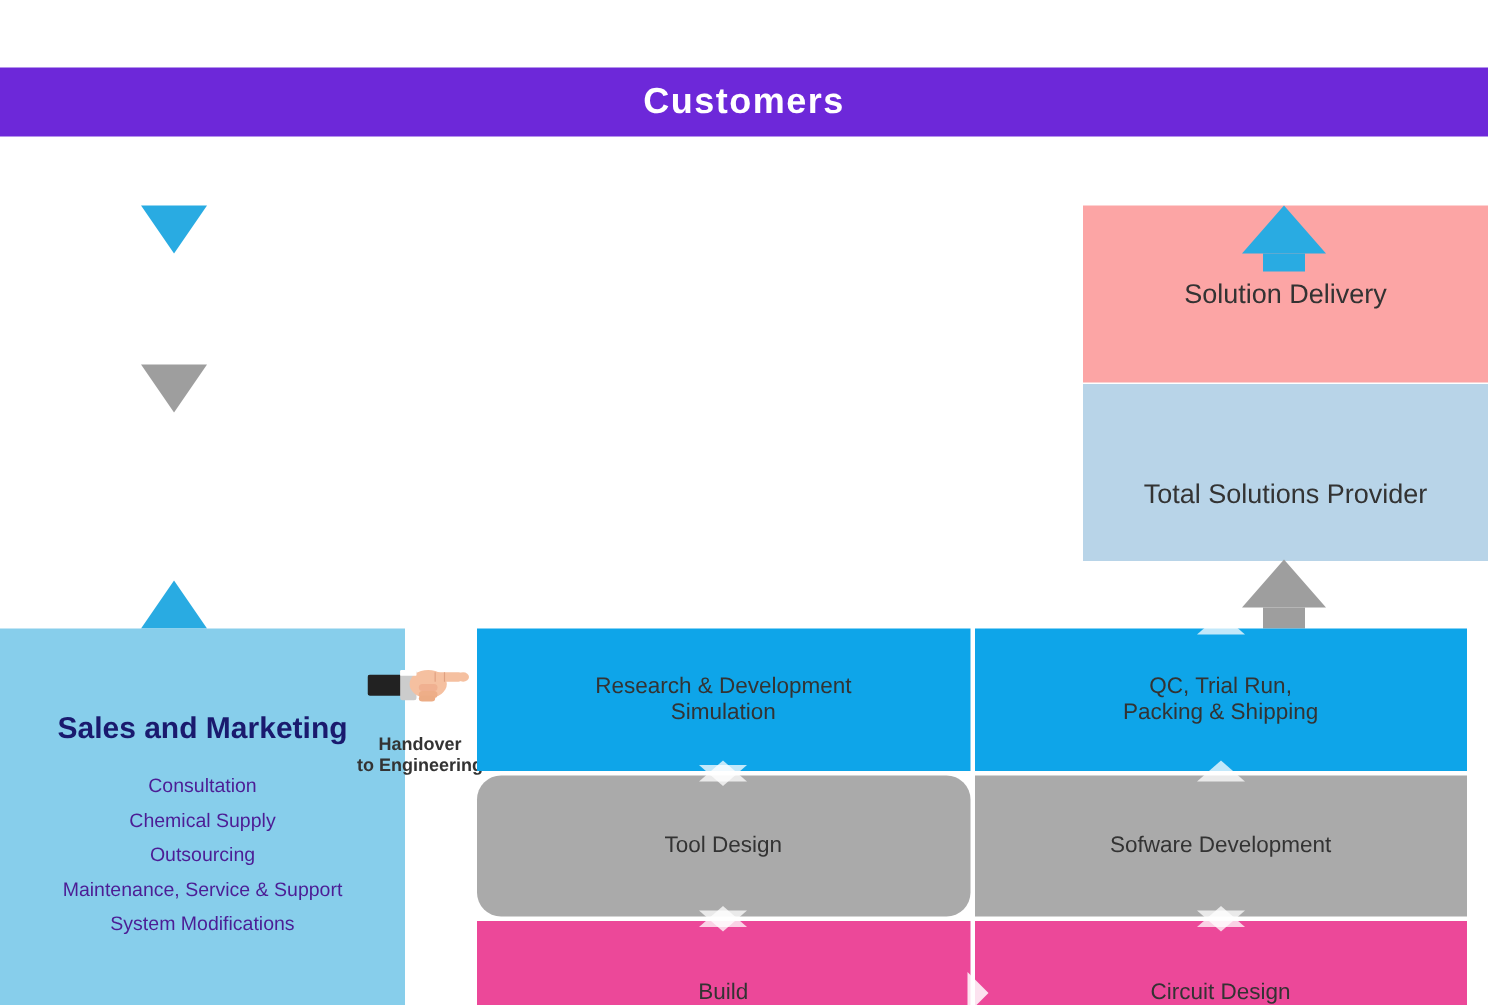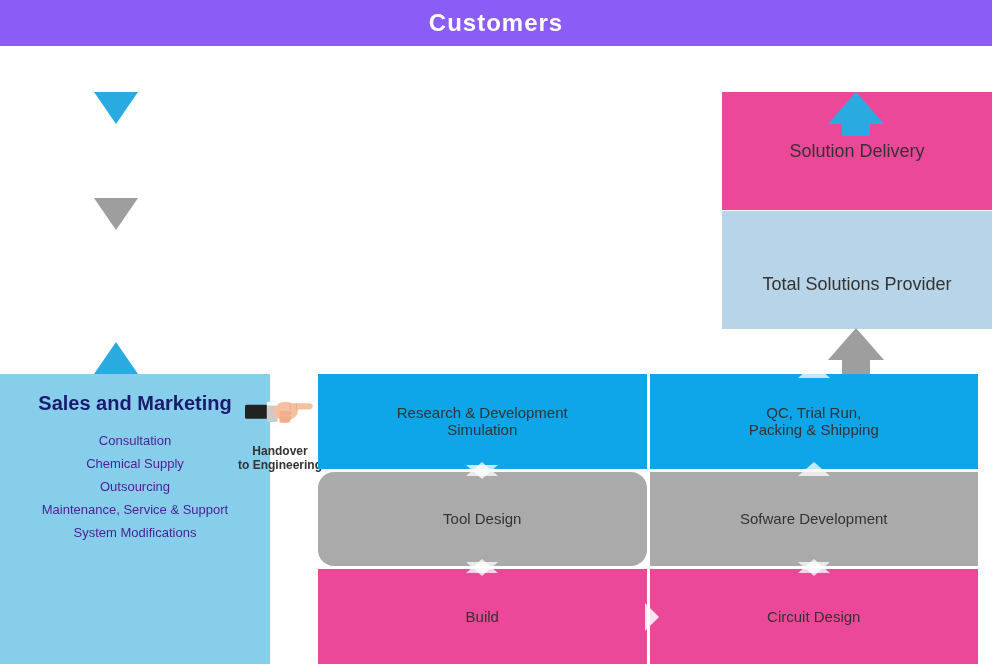--- a/index.html
+++ b/index.html
@@ -8,25 +8,26 @@
       height: 670px;
       background: #fff;
       font-family: Arial, sans-serif;
       overflow: hidden;
       position: relative;
     }
 
     
     .customers-bar {
       width: 100%;
-      background: #8b5cf6;
+      background: #6d28d9;
       height: 46px;
       display: flex;
       align-items: center;
       justify-content: center;
+      margin-top: 45px;
     }
     .customers-bar span {
       color: #fff;
       font-size: 24px;
       font-weight: bold;
       letter-spacing: 1px;
     }
 
     
     .main {
@@ -103,36 +104,37 @@
       flex-direction: column;
       align-items: center;
       padding: 18px 10px 10px 10px;
     }
     .sales-box .title {
       color: #1a1a6e;
       font-size: 20px;
       font-weight: bold;
       margin-bottom: 18px;
       text-align: center;
+      margin-top: 38px;
     }
     .sales-box .item {
       color: #4c1d95;
       font-size: 13px;
       margin-bottom: 8px;
       text-align: center;
     }
 
     
     .solution-delivery-box {
       position: absolute;
       right: 0px;
       top: 46px;
       width: 270px;
       height: 118px;
-      background: #ec4899;
+      background: #fca5a5;
       display: flex;
       align-items: center;
       justify-content: center;
     }
     .solution-delivery-box span {
       color: #333;
       font-size: 18px;
       text-align: center;
     }
 

